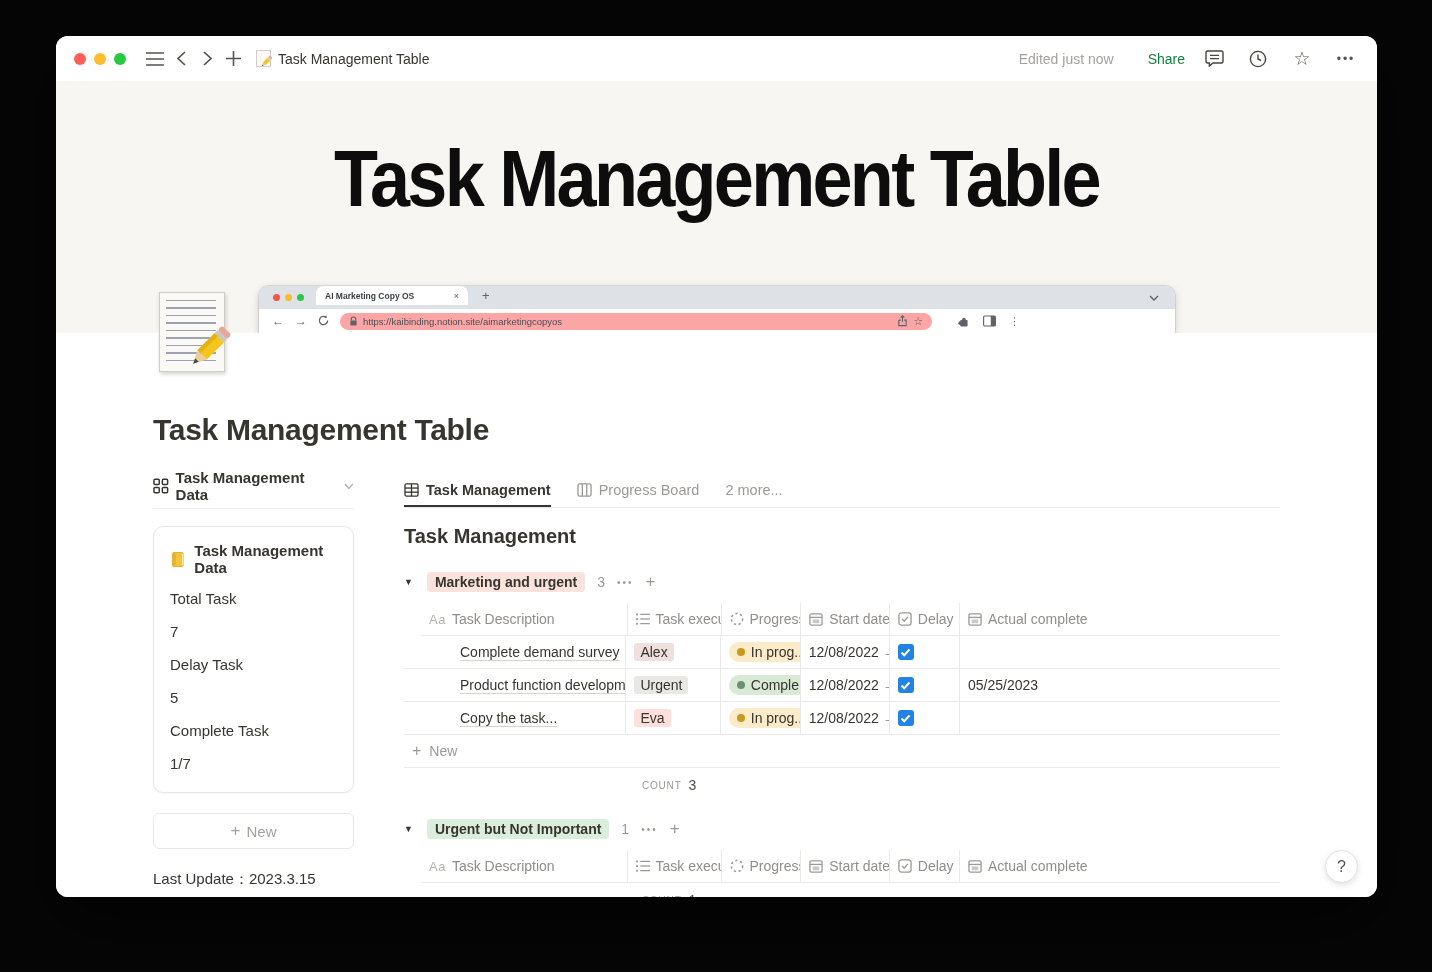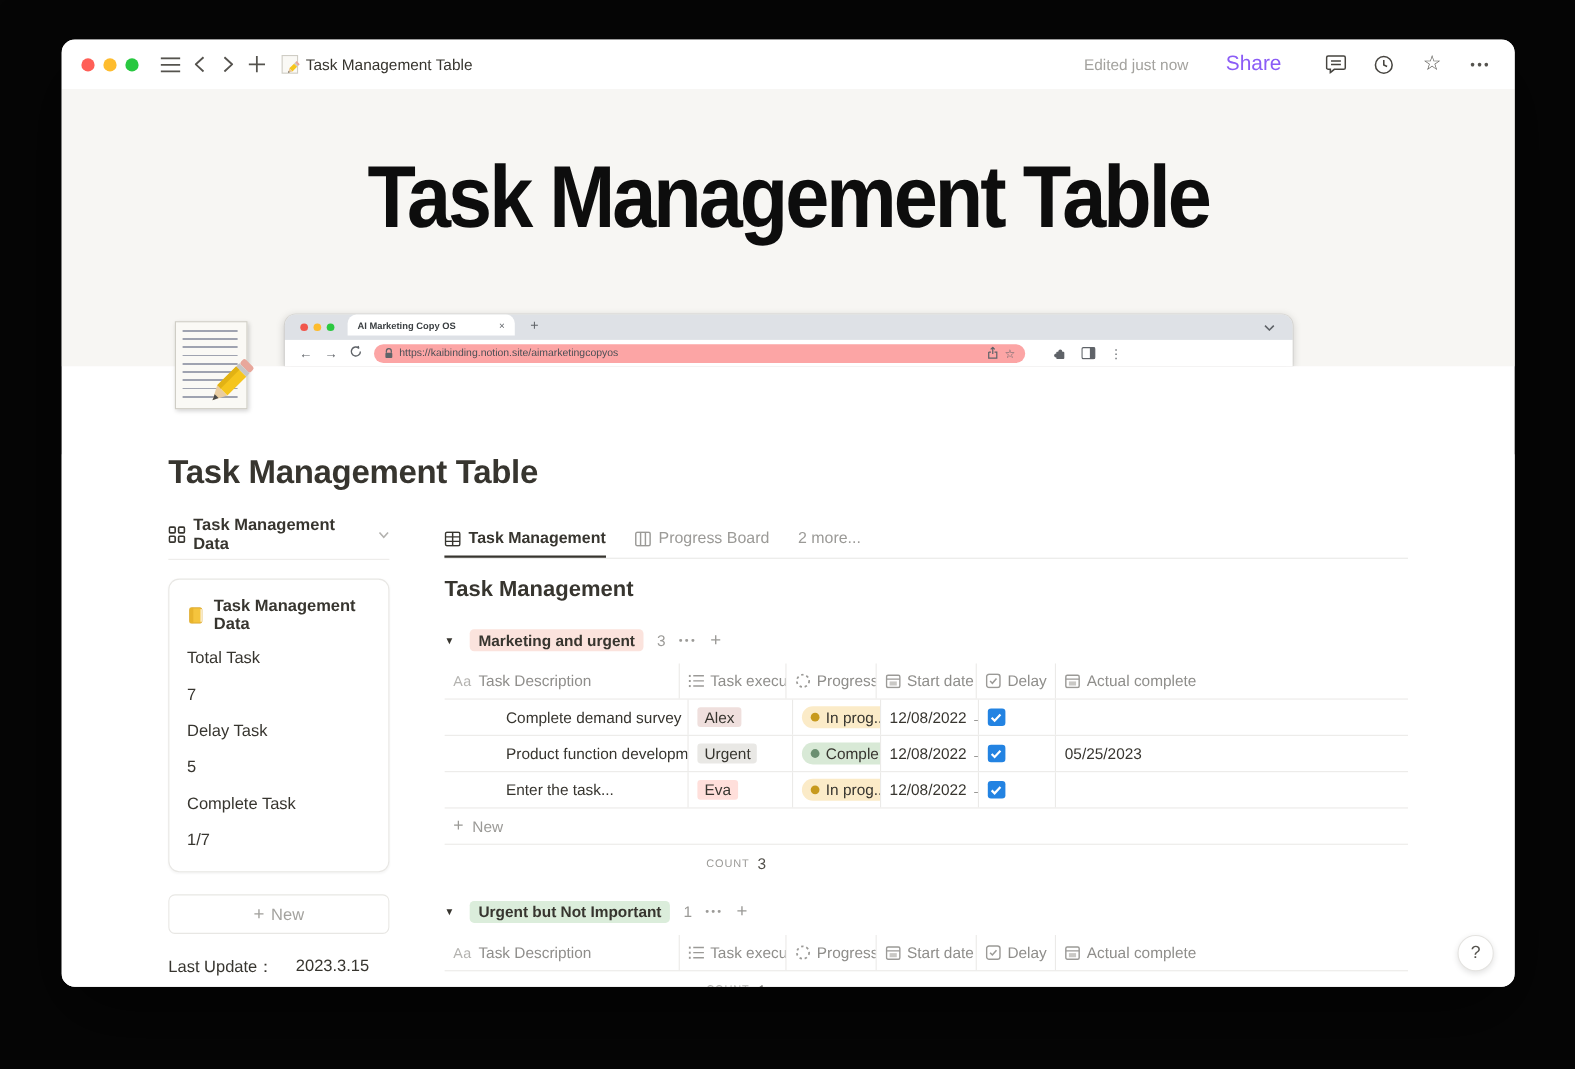--- a/index.html
+++ b/index.html
@@ -12,21 +12,21 @@
   
   .toolbar { height:45px; display:flex; align-items:center; padding:0 18px; background:#fff; }
   .lights { display:flex; gap:8px; margin-right:16px; }
   .light { width:12px; height:12px; border-radius:50%; }
   .l-red{ background:#FF5F57; } .l-yellow{ background:#FEBC2E; } .l-green{ background:#28C840; }
   .tb-ic { color:#55534e; display:flex; align-items:center; justify-content:center; width:26px; height:26px; cursor:default; }
   .tb-ic svg { display:block; }
   .doc-title { display:flex; align-items:center; gap:7px; margin-left:10px; font-size:14px; color:#37352F; }
   .spacer { flex:1; }
   .edited { font-size:14px; color:#A3A29E; margin-right:34px; }
-  .share { font-size:19px; color:#8b5cf6; margin-right:36px; }
+  .share { font-size:14px; color:#15803d; margin-right:16px; }
   .tb-right { display:flex; align-items:center; gap:18px; color:#46443f; }
   .star-glyph { font-size:19px; line-height:1; }
   .more-glyph { font-size:12px; letter-spacing:2px; }
 
   
   .cover { position:relative; height:252px; background:#F7F6F3; overflow:hidden; }
   .cover-title { padding-top:52px; text-align:center; font-size:80px; font-weight:800; color:#0d0d0d;
                  letter-spacing:-3px; transform:scaleX(.9); transform-origin:center; white-space:nowrap; }
 
   
@@ -66,21 +66,21 @@
   
   .view-head { display:flex; align-items:center; gap:7px; height:26px; }
   .view-head .lbl { font-size:15px; font-weight:700; color:#37352F; }
   .lc-divider { height:1px; background:#EDECE9; margin-top:9px; }
   .card { margin-top:17px; border:1px solid #E8E7E4; border-radius:10px; padding:15px 16px 18px;
           box-shadow:0 1px 2px rgba(0,0,0,.04); background:#fff; }
   .card-title { display:flex; align-items:center; gap:8px; font-size:15px; font-weight:700; color:#37352F; }
   .stat { font-size:15px; color:#37352F; margin-top:13px; line-height:20px; }
   .new-btn { margin-top:20px; height:36px; border:1px solid #E8E7E4; border-radius:6px; display:flex;
              align-items:center; justify-content:center; gap:6px; color:#A3A29E; font-size:15px; background:#fff; }
-  .last-update { margin-top:21px; font-size:15px; color:#37352F; display:flex; gap:20px; }
+  .last-update { margin-top:21px; font-size:15px; color:#37352F; display:flex; gap:0; }
 
   
   .tabs { display:flex; align-items:center; gap:26px; border-bottom:1px solid #E9E9E7; height:35px; }
   .tab { display:flex; align-items:center; gap:7px; font-size:14.5px; height:100%; position:relative; }
   .tab-active { color:#37352F; font-weight:600; box-shadow:inset 0 -2px 0 #37352F; }
   .tab-dim { color:#9B9A97; }
   .heading { margin-top:17px; font-size:20px; font-weight:700; color:#37352F; }
 
   .group-head { display:flex; align-items:center; gap:12px; margin-top:21px; height:26px; }
   .tri { font-size:9px; color:#37352F; margin-right:2px; }
@@ -89,25 +89,25 @@
   .gpill-green { background:#DBEDDB; }
   .gcount { font-size:14px; color:#9B9A97; }
   .gdots { font-size:10px; letter-spacing:2px; color:#9B9A97; }
   .gplus { font-size:17px; color:#9B9A97; font-weight:400; }
 
   .tbl { width:876px; margin-top:8px; overflow:hidden; }
   .tr { display:flex; height:33px; border-bottom:1px solid #EBEAE8; }
   .cell { display:flex; align-items:center; gap:6px; padding:0 8px; overflow:hidden; white-space:nowrap; height:100%; }
   .bdr { border-right:1px solid #EBEAE8; }
   .c1{ width:295px; } .c2{ width:130px; } .c3{ width:109px; } .c4{ width:122px; } .c5{ width:95px; } .c6{ width:320px; flex:0 0 auto; }
-  .th { color:#8F8E8B; font-size:14px; }
+  .th { color:#8F8E8B; font-size:14px;margin-left:17px; }
   .th svg { flex:0 0 auto; }
   .aa { font-size:13px; color:#B3B2AF; font-weight:400; letter-spacing:.5px; }
   .task { padding-left:56px; font-size:14px; color:#37352F; font-weight:500; }
-  .task span { text-decoration-color:#D6D4CE; text-underline-offset:3px;text-align:right; }
+  .task span { text-decoration:underline; text-decoration-color:#D6D4CE; text-underline-offset:3px;text-align:right; }
   .tag { font-size:14px; color:#37352F; padding:1px 6px; border-radius:3px; }
   .tag-alex{ background:#EFDFDD; } .tag-david{ background:#E9E8E5; } .tag-eva{ background:#FFDFDB; }
   .pill { display:flex; align-items:center; gap:6px; font-size:14px; color:#37352F; padding:2px 10px 2px 8px; border-radius:999px; }
   .pill .dot { width:8px; height:8px; border-radius:50%; }
   .pill-yellow{ background:#FBEBC8; } .pill-yellow .dot{ background:#C79A1E; }
   .pill-green{ background:#D8E9D6; } .pill-green .dot{ background:#6B8F71; }
   .datecell { font-size:14px; color:#37352F; }
   .chk { width:16px; height:16px; background:#2383E2; border-radius:3px; display:flex; align-items:center; justify-content:center; flex:0 0 auto; }
   .newrow { display:flex; align-items:center; gap:8px; height:33px; border-bottom:1px solid #EBEAE8;
             color:#9B9A97; font-size:14px; padding-left:8px; }
@@ -461,21 +461,21 @@
                     </svg>
                   </span>
                 </div>
               <div class="cell c6 datecell">
                   <span>05/25/2023</span>
                 </div>
             </div>
 
             <div class="tr">
               <div class="cell c1 bdr task">
-                  <span>Enter the task...</span>
+                  <span>Copy the task...</span>
                 </div>
               <div class="cell c2 bdr">
                   <span class="tag tag-eva">Eva</span>
                 </div>
               <div class="cell c3 bdr">
                   <span class="pill pill-yellow">
                     <span class="dot"></span>
                     <span>In prog...</span>
                   </span>
                 </div>

